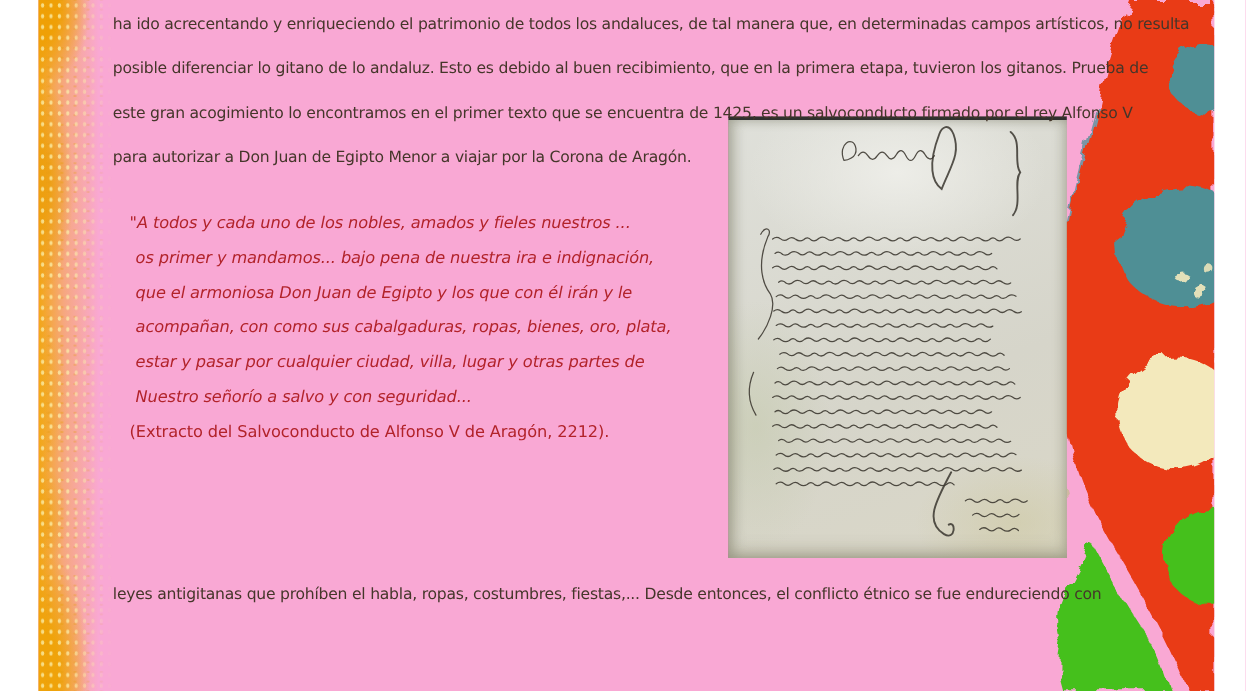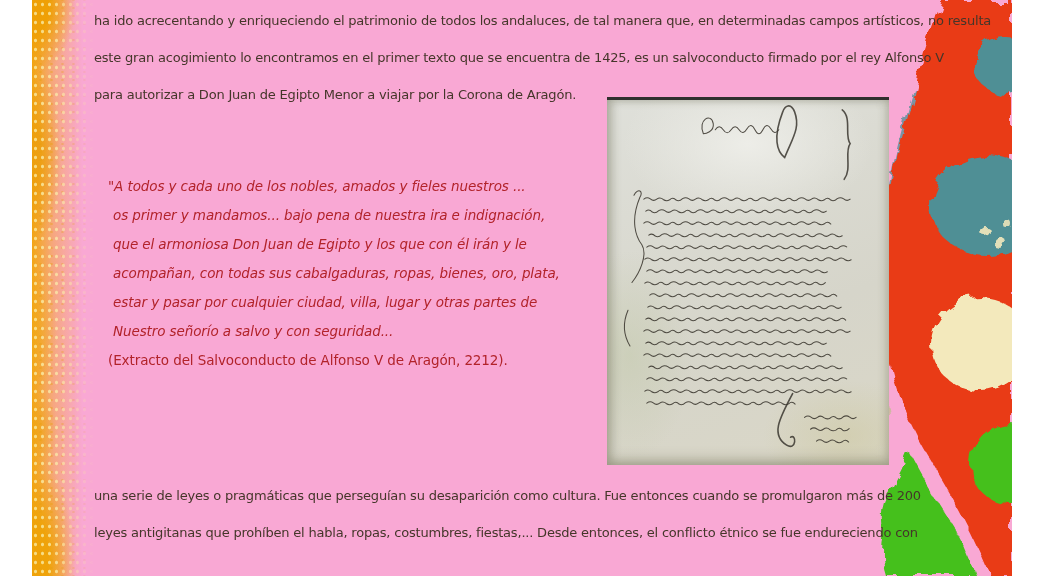--- a/index.html
+++ b/index.html
@@ -87,31 +87,32 @@
       <ellipse cx="1013" cy="206" rx="56" ry="50" fill="#4F8F95"></ellipse>
       <circle cx="1012" cy="232" r="5" fill="#F3E9BC" opacity="0.9"></circle>
       <circle cx="1026" cy="243" r="6" fill="#F3E9BC" opacity="0.9"></circle>
       <circle cx="1034" cy="225" r="4" fill="#F3E9BC" opacity="0.85"></circle>
     </g>
   </svg>
 
   <div class="para intro">
 
   <div class="tline">ha ido acrecentando y enriqueciendo el patrimonio de todos los andaluces, de tal manera que, en determinadas campos artísticos, no resulta</div>
+      <div class="tline">posible diferenciar lo gitano de lo andaluz. Esto es debido al buen recibimiento, que en la primera etapa, tuvieron los gitanos. Prueba de</div>
       <div class="tline">este gran acogimiento lo encontramos en el primer texto que se encuentra de 1425, es un salvoconducto firmado por el rey Alfonso V</div>
       <div class="tline">para autorizar a Don Juan de Egipto Menor a viajar por la Corona de Aragón.</div>
     </div>
 
   <div class="quote">
     <div>
 
     <div class="qline">"A todos y cada uno de los nobles, amados y fieles nuestros ...</div>
         <div class="qline">os primer y mandamos... bajo pena de nuestra ira e indignación,</div>
         <div class="qline">que el armoniosa Don Juan de Egipto y los que con él irán y le</div>
-        <div class="qline">acompañan, con todas sus cabalgaduras, ropas, bienes, oro, plata,</div>
+        <div class="qline">acompañan, con como sus cabalgaduras, ropas, bienes, oro, plata,</div>
         <div class="qline">estar y pasar por cualquier ciudad, villa, lugar y otras partes de</div>
         <div class="qline">Nuestro señorío a salvo y con seguridad...</div>
       </div>
     <div class="attr">(Extracto del Salvoconducto de Alfonso V de Aragón, 2212).</div>
   </div>
 
   <div class="manuscript">
     <svg width="282" height="362" viewBox="0 0 282 365">
 
       <path class="ink" d="M108 30 q4 -6 8 0 t8 0 t8 0 t8 -1 t8 1 t8 0 t8 -1 t8 1"></path>
@@ -143,17 +144,16 @@
           <path d="M39 305.7 Q42.25 303.09999999999997 45.5 305.4 Q48.75 308.3 52 305.7 Q55.25 303.09999999999997 58.5 306 Q61.75 308.3 65 306.3 Q68.25 303.09999999999997 71.5 306.59999999999997 Q74.75 308.3 78 305.09999999999997 Q81.25 303.09999999999997 84.5 305.4 Q87.75 308.3 91 305.7 Q94.25 303.09999999999997 97.5 306 Q100.75 308.3 104 306.3 Q107.25 303.09999999999997 110.5 306.59999999999997 Q113.75 308.3 117 305.09999999999997 Q120.25 303.09999999999997 123.5 305.4 Q126.75 308.3 130 305.7 Q133.25 303.09999999999997 136.5 306 Q139.75 308.3 143 306.3 Q146.25 303.09999999999997 149.5 306.59999999999997 Q152.75 308.3 156 305.09999999999997 Q159.25 303.09999999999997 162.5 305.4 Q165.75 308.3 169 305.7 Q172.25 303.09999999999997 175.5 306 Q178.75 308.3 182 306.3 Q185.25 303.09999999999997 188.5 306.59999999999997" fill="none"></path>
           <path d="M198 320 Q201.25 317.4 204.5 319.7 Q207.75 322.6 211 320 Q214.25 317.4 217.5 320.3 Q220.75 322.6 224 320.6 Q227.25 317.4 230.5 320.9 Q233.75 322.6 237 319.4 Q240.25 317.4 243.5 319.7 Q246.75 322.6 250 320" fill="none"></path>
           <path d="M204 332 Q207.25 329.4 210.5 331.7 Q213.75 334.6 217 332 Q220.25 329.4 223.5 332.3 Q226.75 334.6 230 332.6 Q233.25 329.4 236.5 332.9 Q239.75 334.6 243 331.4" fill="none"></path>
           <path d="M210 344 Q213.25 341.4 216.5 343.7 Q219.75 346.6 223 344 Q226.25 341.4 229.5 344.3 Q232.75 346.6 236 344.6 Q239.25 341.4 242.5 344.9" fill="none"></path>
         </g>
     </svg>
   </div>
 
   <div class="para closing">
 
-      <div class="tline">una serie de leyes o pragmáticas que perseguían su desaparición como cultura. Fue entonces cuando se promulgaron más de 200</div>
       <div class="tline">leyes antigitanas que prohíben el habla, ropas, costumbres, fiestas,... Desde entonces, el conflicto étnico se fue endureciendo con</div>
     </div>
 
 </div>
 
 </body></html>

